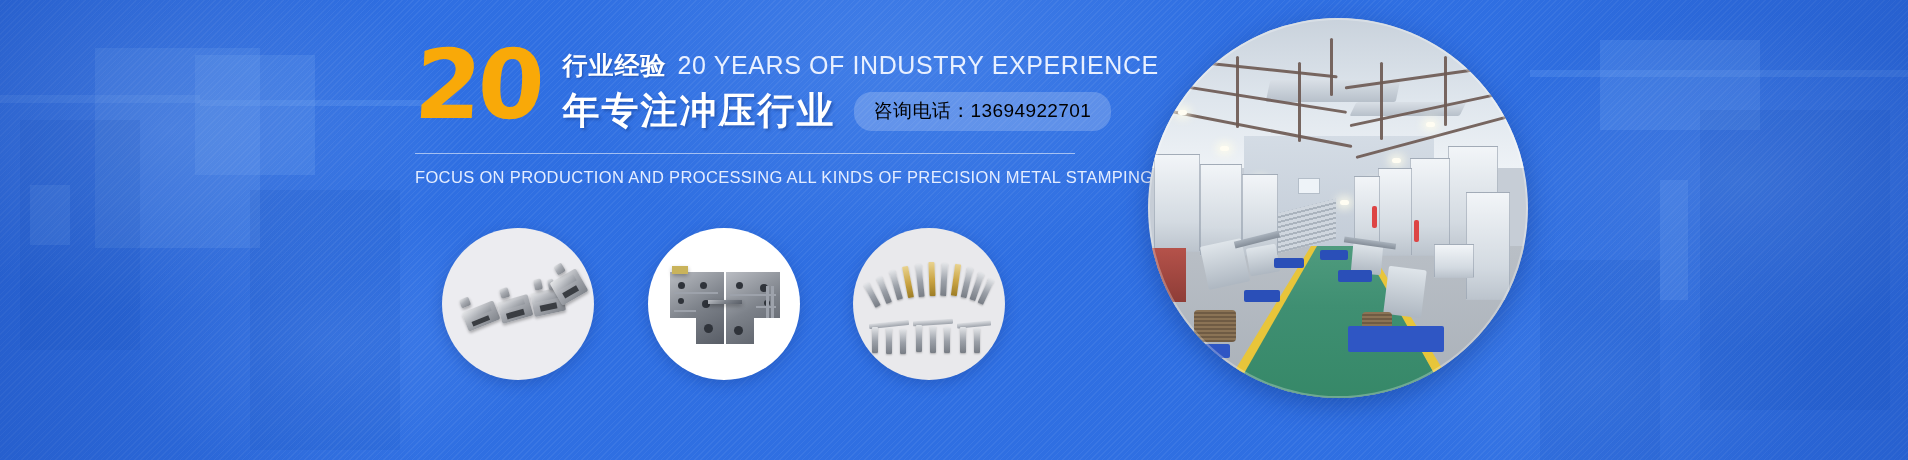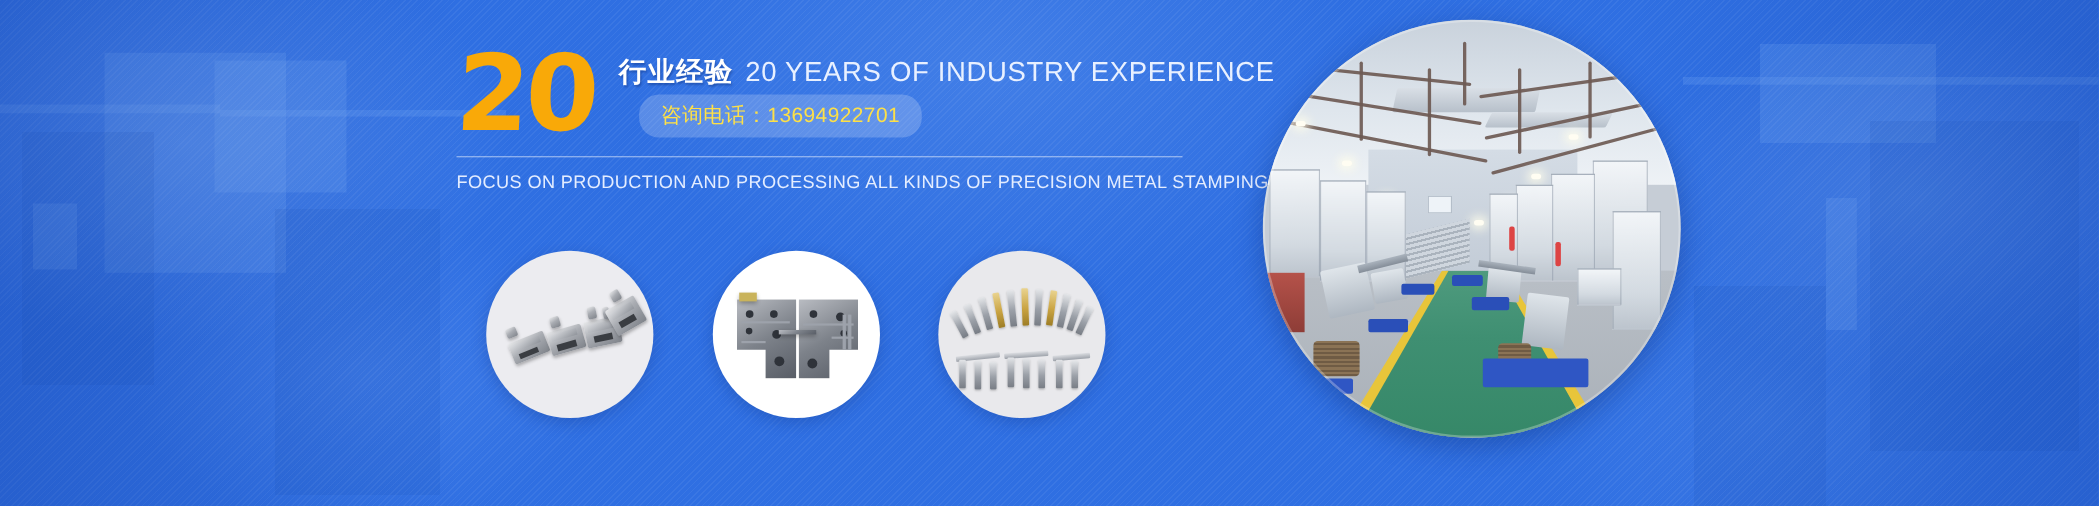--- a/index.html
+++ b/index.html
@@ -90,21 +90,21 @@
     color:#ffffff;
     letter-spacing:2px;
     text-shadow:2px 2px 3px rgba(10,45,120,.40);
   }
   .tel-pill{
     margin-left:18px;
     background:rgba(255,255,255,.20);
     border-radius:18px;
     padding:6px 20px 7px;
     font-size:19px;
-    color:#fde047;
+    color:#000000;
     letter-spacing:.4px;
     white-space:nowrap;
   }
 
   .divider{
     width:660px; height:1px;
     background:rgba(255,255,255,.55);
     margin-top:17px;
   }
 
@@ -238,20 +238,21 @@
       <div class="big-20">20</div>
 
       <div class="headline-text">
 
         <div class="line-a">
           <span class="cn-small">行业经验</span>
           <span class="en-head">20 YEARS OF INDUSTRY EXPERIENCE</span>
         </div>
 
         <div class="line-b">
+          <span class="cn-big">年专注冲压行业</span>
           <span class="tel-pill">咨询电话：13694922701</span>
         </div>
 
       </div>
     </div>
 
     <div class="divider"></div>
 
     <div class="sub-en">
       <div>FOCUS ON PRODUCTION AND PROCESSING ALL KINDS OF PRECISION METAL STAMPING MOLDS</div>

